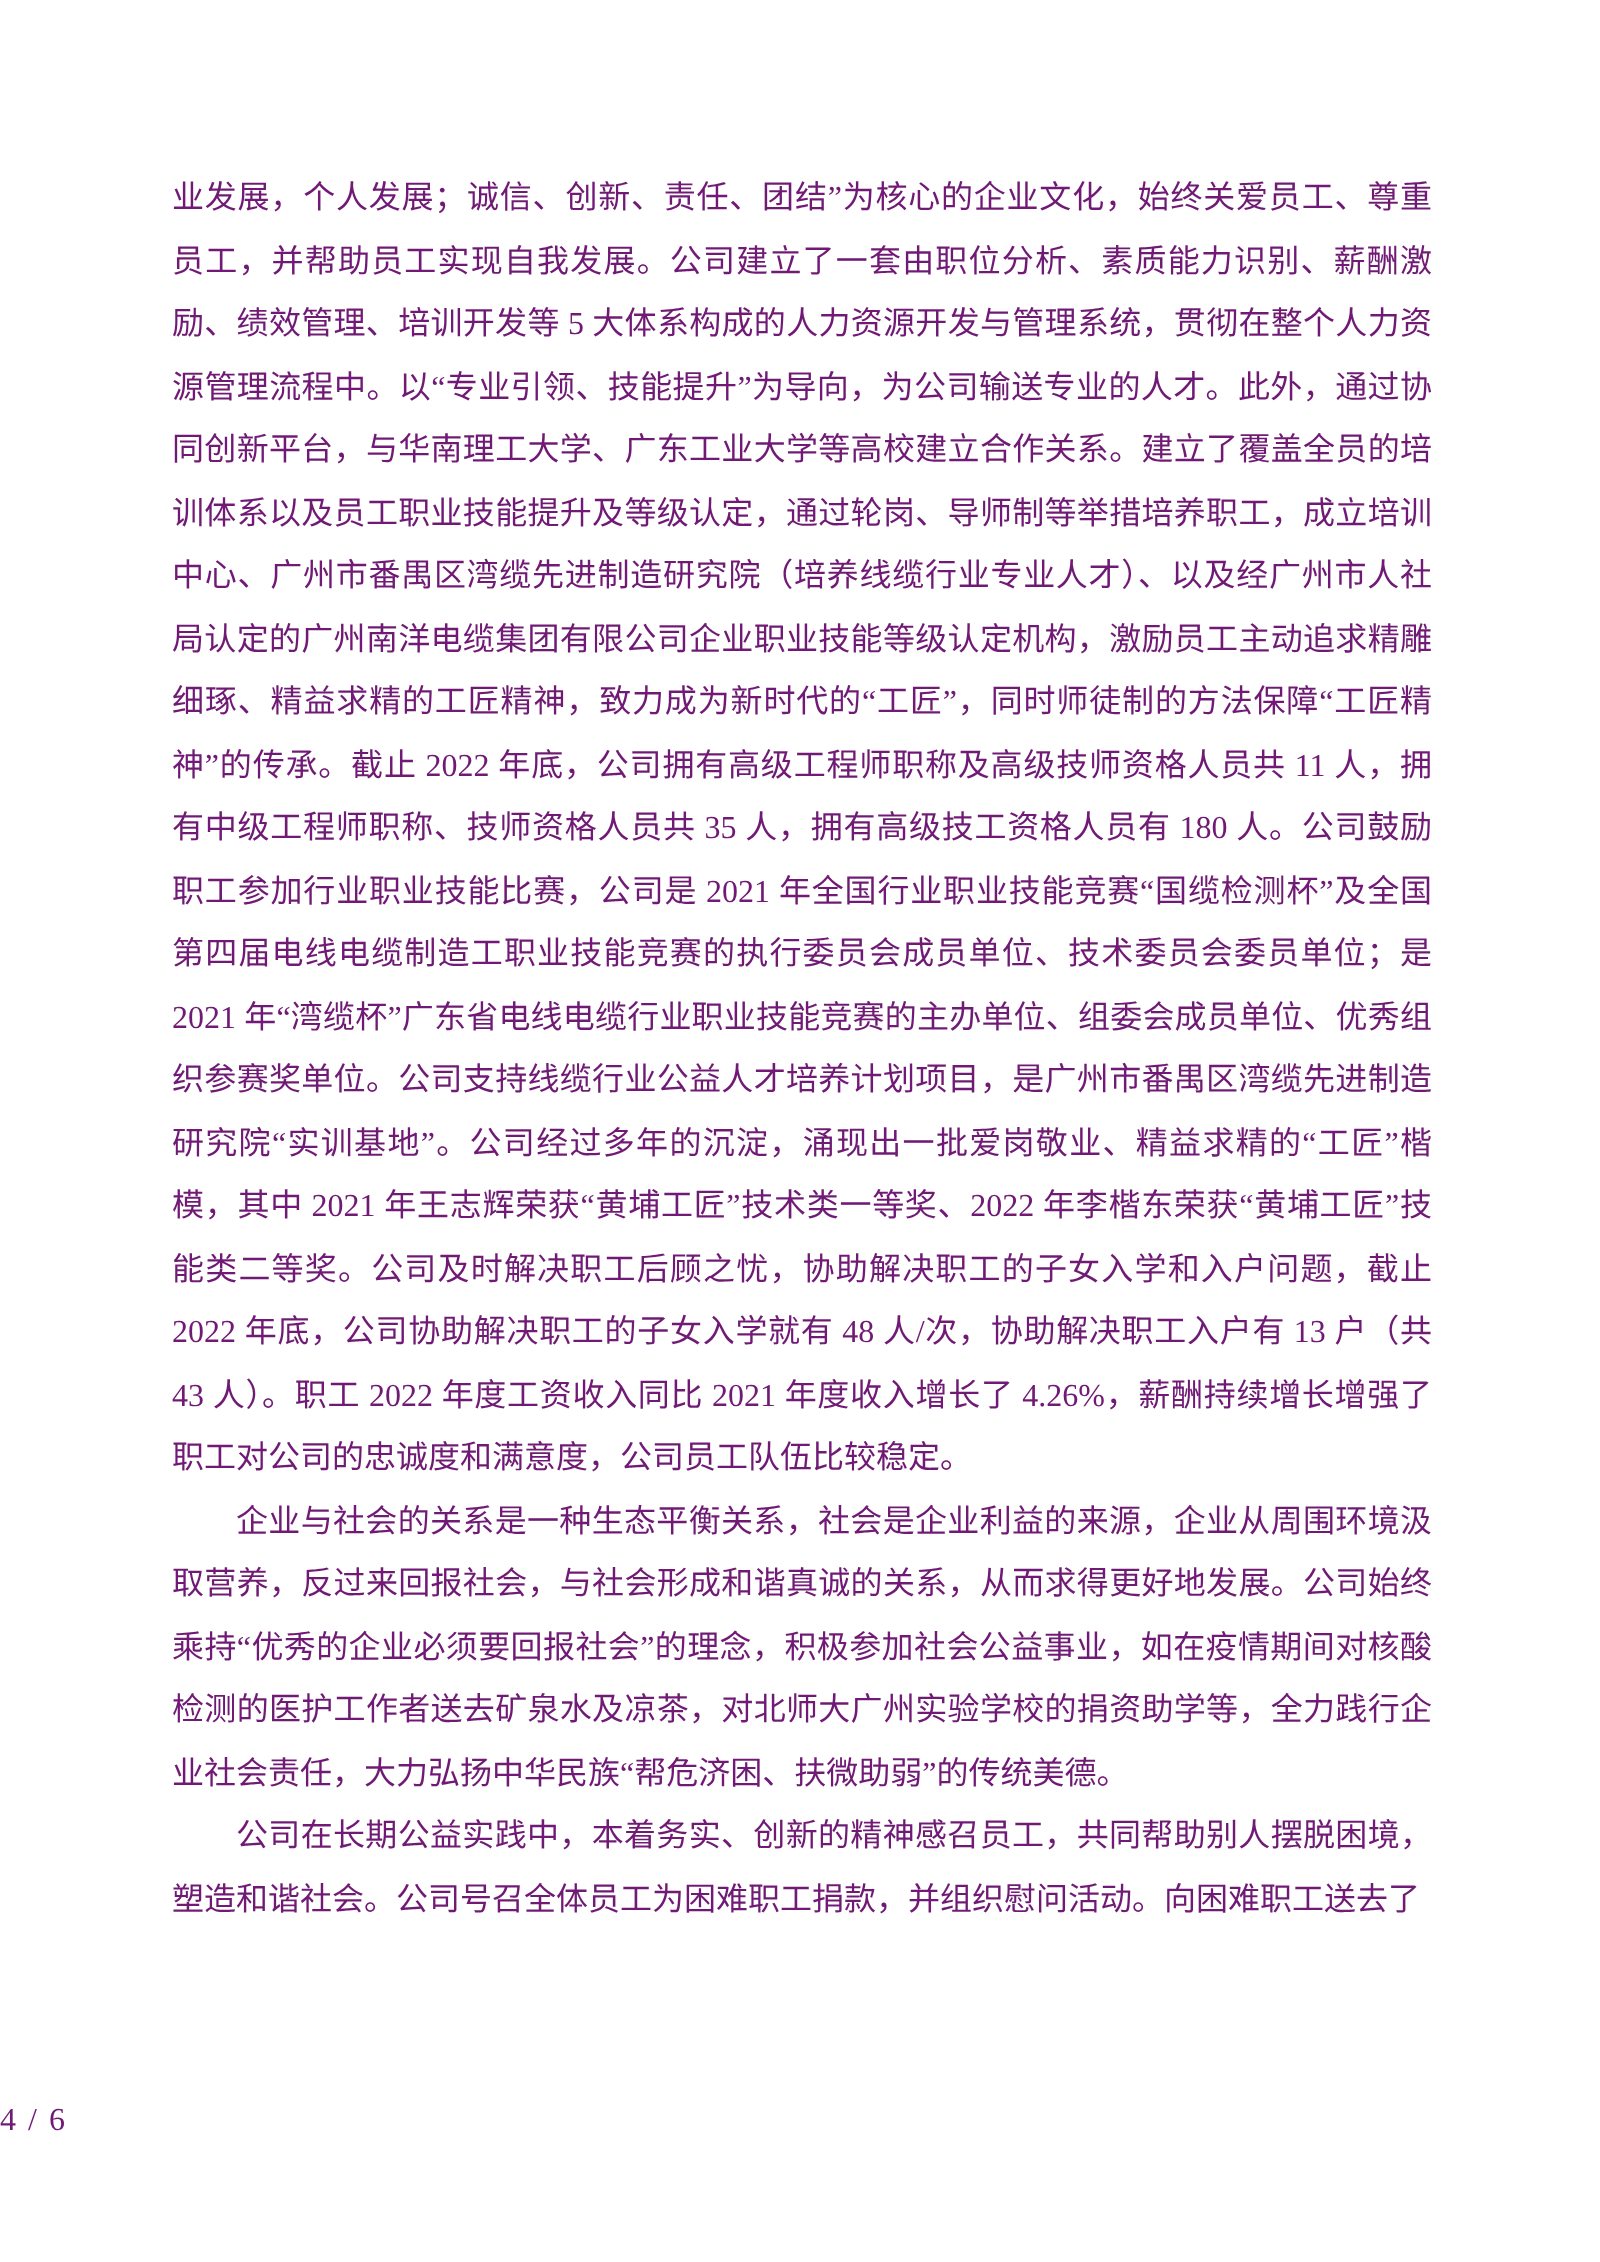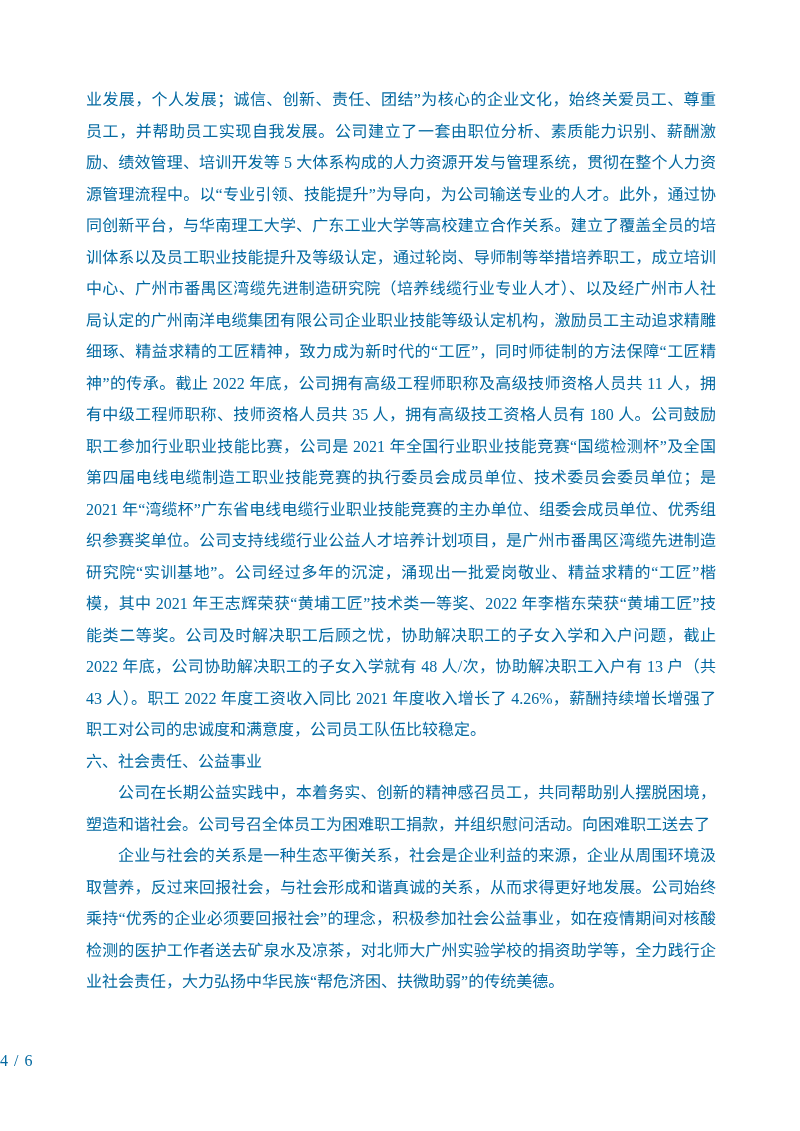--- a/index.html
+++ b/index.html
@@ -7,21 +7,21 @@
     padding: 0;
     background: #ffffff;
   }
   .page {
     position: relative;
     width: 800px;
     height: 1131px;
     background: #ffffff;
     overflow: hidden;
     font-family: "Liberation Serif", "DejaVu Serif", serif;
-    color: #0369a1;
+    color: #701a75;
   }
   .content {
     position: absolute;
     left: 86px;
     top: 84px;
     width: 630px;
     font-size: 16px;
     line-height: 31.5px;
     text-align: justify;
   }
@@ -49,18 +49,17 @@
     line-height: 24px;
     letter-spacing: 1px;
   }
 </style>
 </head>
 <body>
 
 <div class="page">
   <div class="content">
     <p class="para">业发展，个人发展；诚信、创新、责任、团结”为核心的企业文化，始终关爱员工、尊重员工，并帮助员工实现自我发展。公司建立了一套由职位分析、素质能力识别、薪酬激励、绩效管理、培训开发等 5 大体系构成的人力资源开发与管理系统，贯彻在整个人力资源管理流程中。以“专业引领、技能提升”为导向，为公司输送专业的人才。此外，通过协同创新平台，与华南理工大学、广东工业大学等高校建立合作关系。建立了覆盖全员的培训体系以及员工职业技能提升及等级认定，通过轮岗、导师制等举措培养职工，成立培训中心、广州市番禺区湾缆先进制造研究院（培养线缆行业专业人才）、以及经广州市人社局认定的广州南洋电缆集团有限公司企业职业技能等级认定机构，激励员工主动追求精雕细琢、精益求精的工匠精神，致力成为新时代的“工匠”，同时师徒制的方法保障“工匠精神”的传承。截止 2022 年底，公司拥有高级工程师职称及高级技师资格人员共 11 人，拥有中级工程师职称、技师资格人员共 35 人，拥有高级技工资格人员有 180 人。公司鼓励职工参加行业职业技能比赛，公司是 2021 年全国行业职业技能竞赛“国缆检测杯”及全国第四届电线电缆制造工职业技能竞赛的执行委员会成员单位、技术委员会委员单位；是 2021 年“湾缆杯”广东省电线电缆行业职业技能竞赛的主办单位、组委会成员单位、优秀组织参赛奖单位。公司支持线缆行业公益人才培养计划项目，是广州市番禺区湾缆先进制造研究院“实训基地”。公司经过多年的沉淀，涌现出一批爱岗敬业、精益求精的“工匠”楷模，其中 2021 年王志辉荣获“黄埔工匠”技术类一等奖、2022 年李楷东荣获“黄埔工匠”技能类二等奖。公司及时解决职工后顾之忧，协助解决职工的子女入学和入户问题，截止 2022 年底，公司协助解决职工的子女入学就有 48 人/次，协助解决职工入户有 13 户（共 43 人）。职工 2022 年度工资收入同比 2021 年度收入增长了 4.26%，薪酬持续增长增强了职工对公司的忠诚度和满意度，公司员工队伍比较稳定。</p>
-    <h2 class="heading">六、社会责任、公益事业</h2>
+    <p class="para indent">企业与社会的关系是一种生态平衡关系，社会是企业利益的来源，企业从周围环境汲取营养，反过来回报社会，与社会形成和谐真诚的关系，从而求得更好地发展。公司始终乘持“优秀的企业必须要回报社会”的理念，积极参加社会公益事业，如在疫情期间对核酸检测的医护工作者送去矿泉水及凉茶，对北师大广州实验学校的捐资助学等，全力践行企业社会责任，大力弘扬中华民族“帮危济困、扶微助弱”的传统美德。</p>
     <p class="para indent">公司在长期公益实践中，本着务实、创新的精神感召员工，共同帮助别人摆脱困境，塑造和谐社会。公司号召全体员工为困难职工捐款，并组织慰问活动。向困难职工送去了</p>
-    <p class="para indent">企业与社会的关系是一种生态平衡关系，社会是企业利益的来源，企业从周围环境汲取营养，反过来回报社会，与社会形成和谐真诚的关系，从而求得更好地发展。公司始终乘持“优秀的企业必须要回报社会”的理念，积极参加社会公益事业，如在疫情期间对核酸检测的医护工作者送去矿泉水及凉茶，对北师大广州实验学校的捐资助学等，全力践行企业社会责任，大力弘扬中华民族“帮危济困、扶微助弱”的传统美德。</p>
   </div>
   <div class="footer">4 / 6</div>
 </div>
 
 </body></html>

